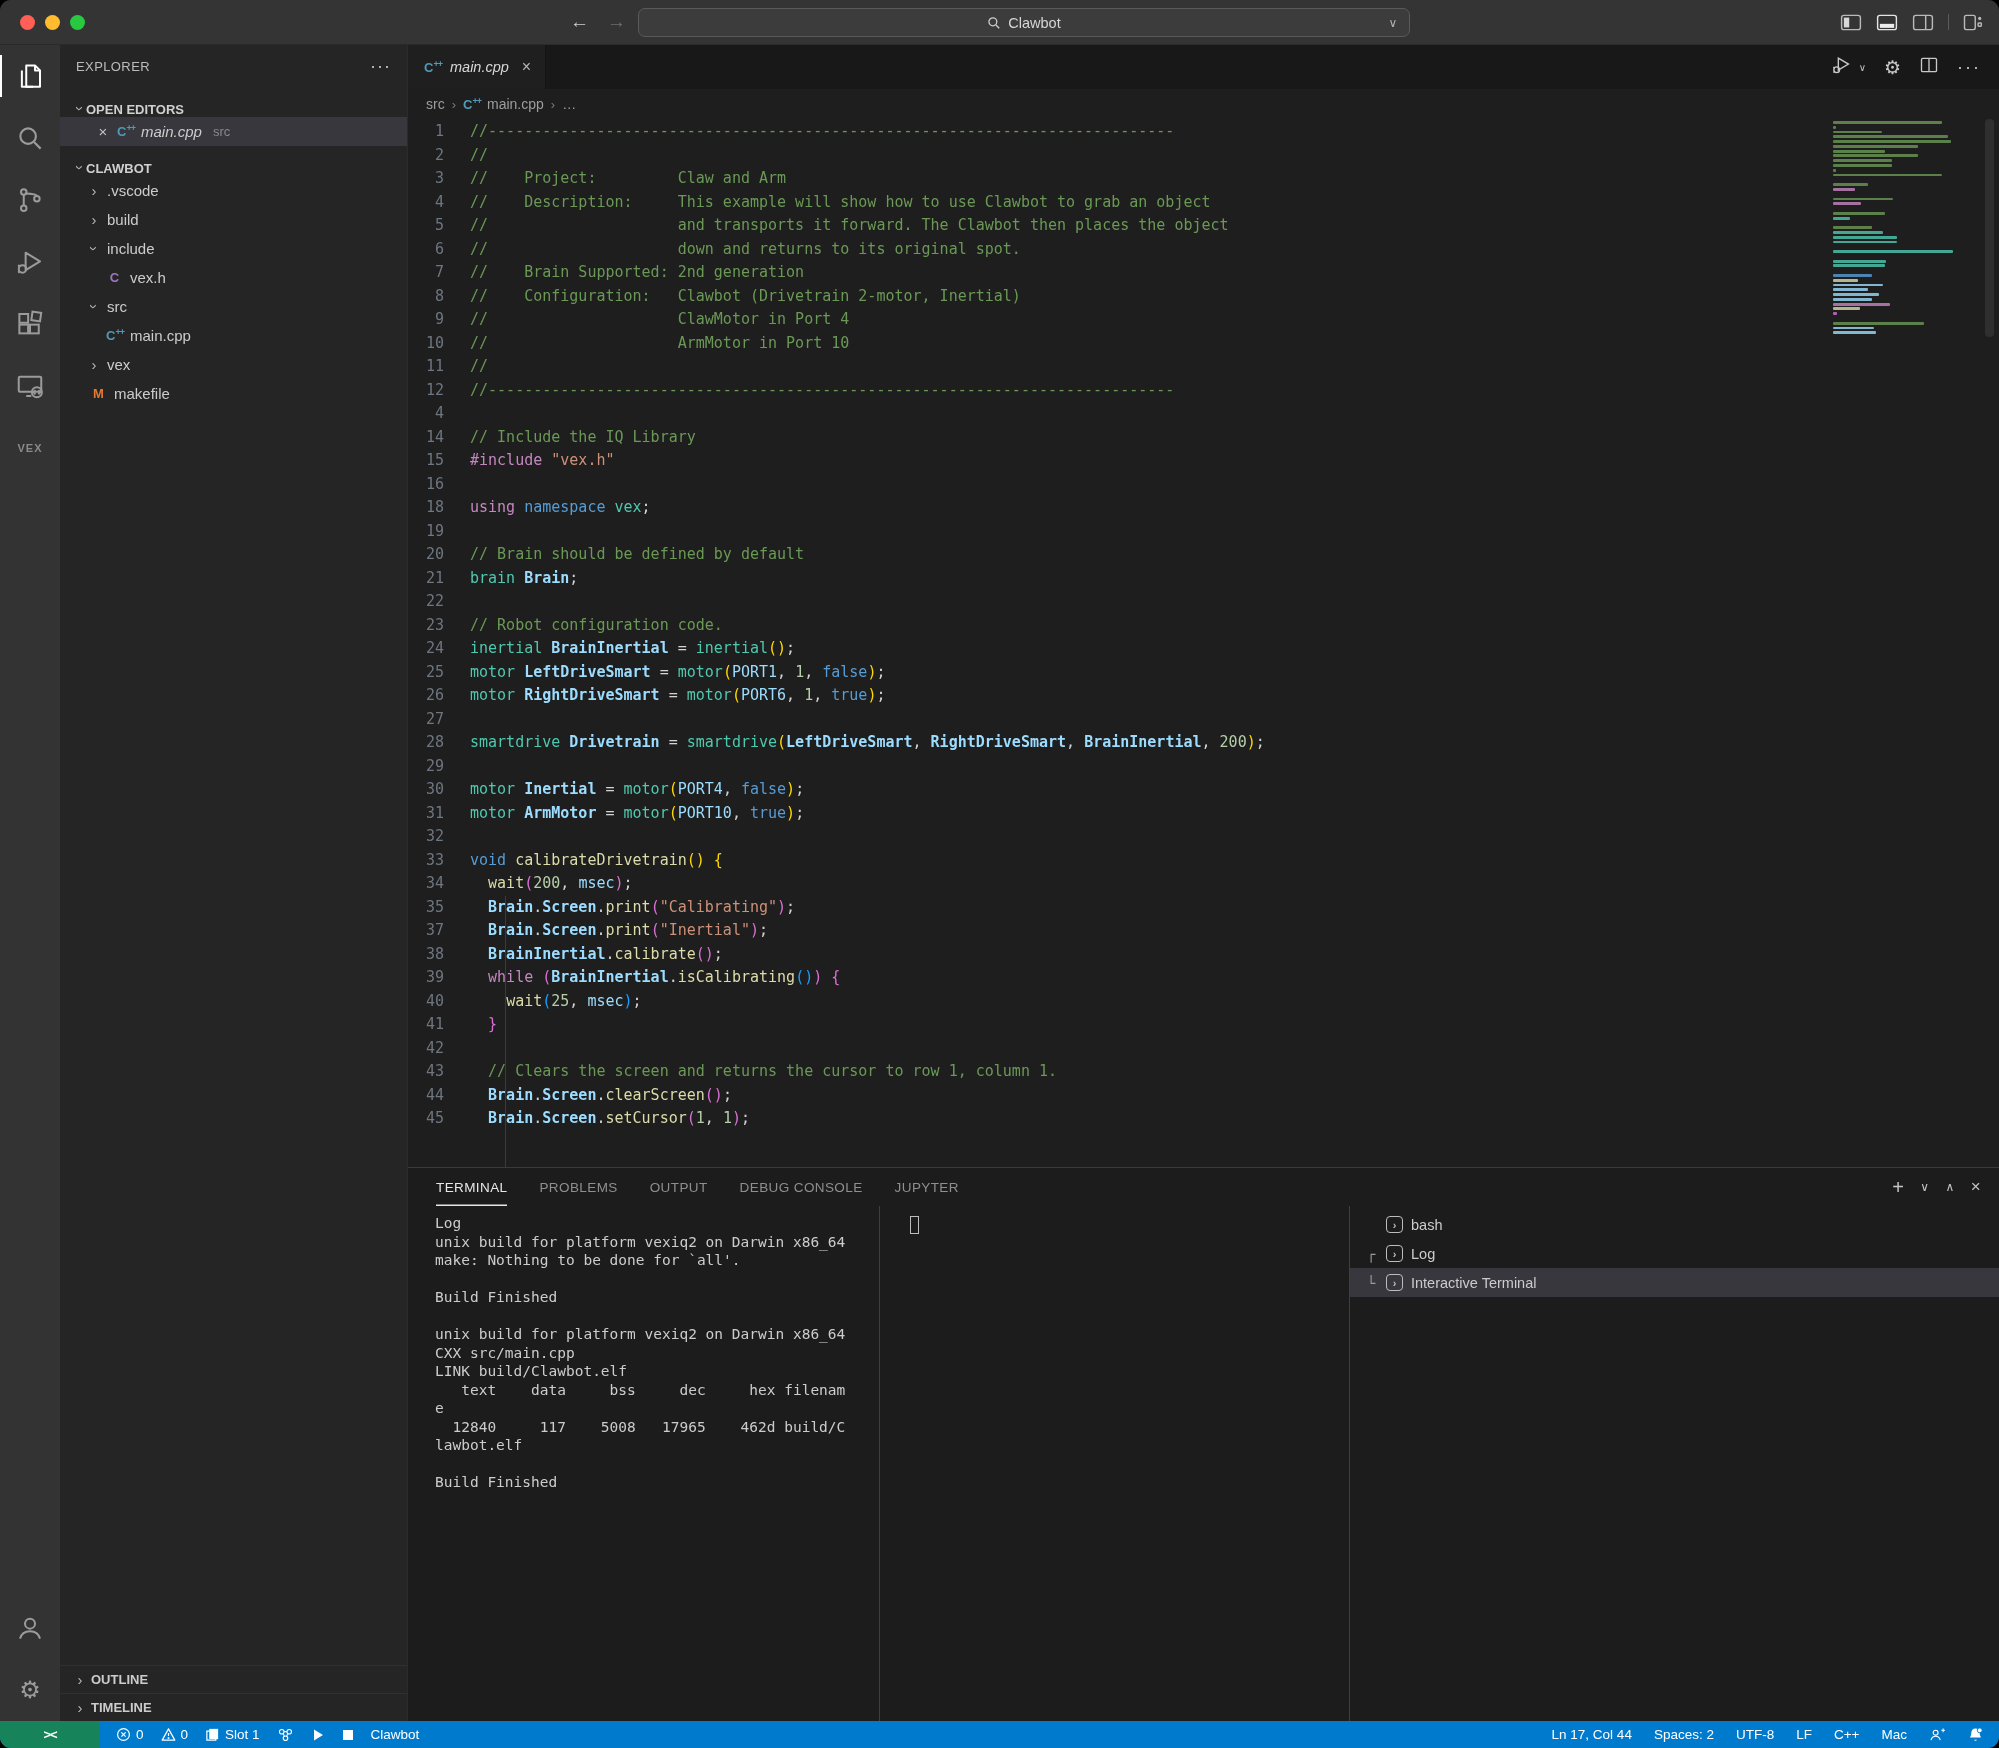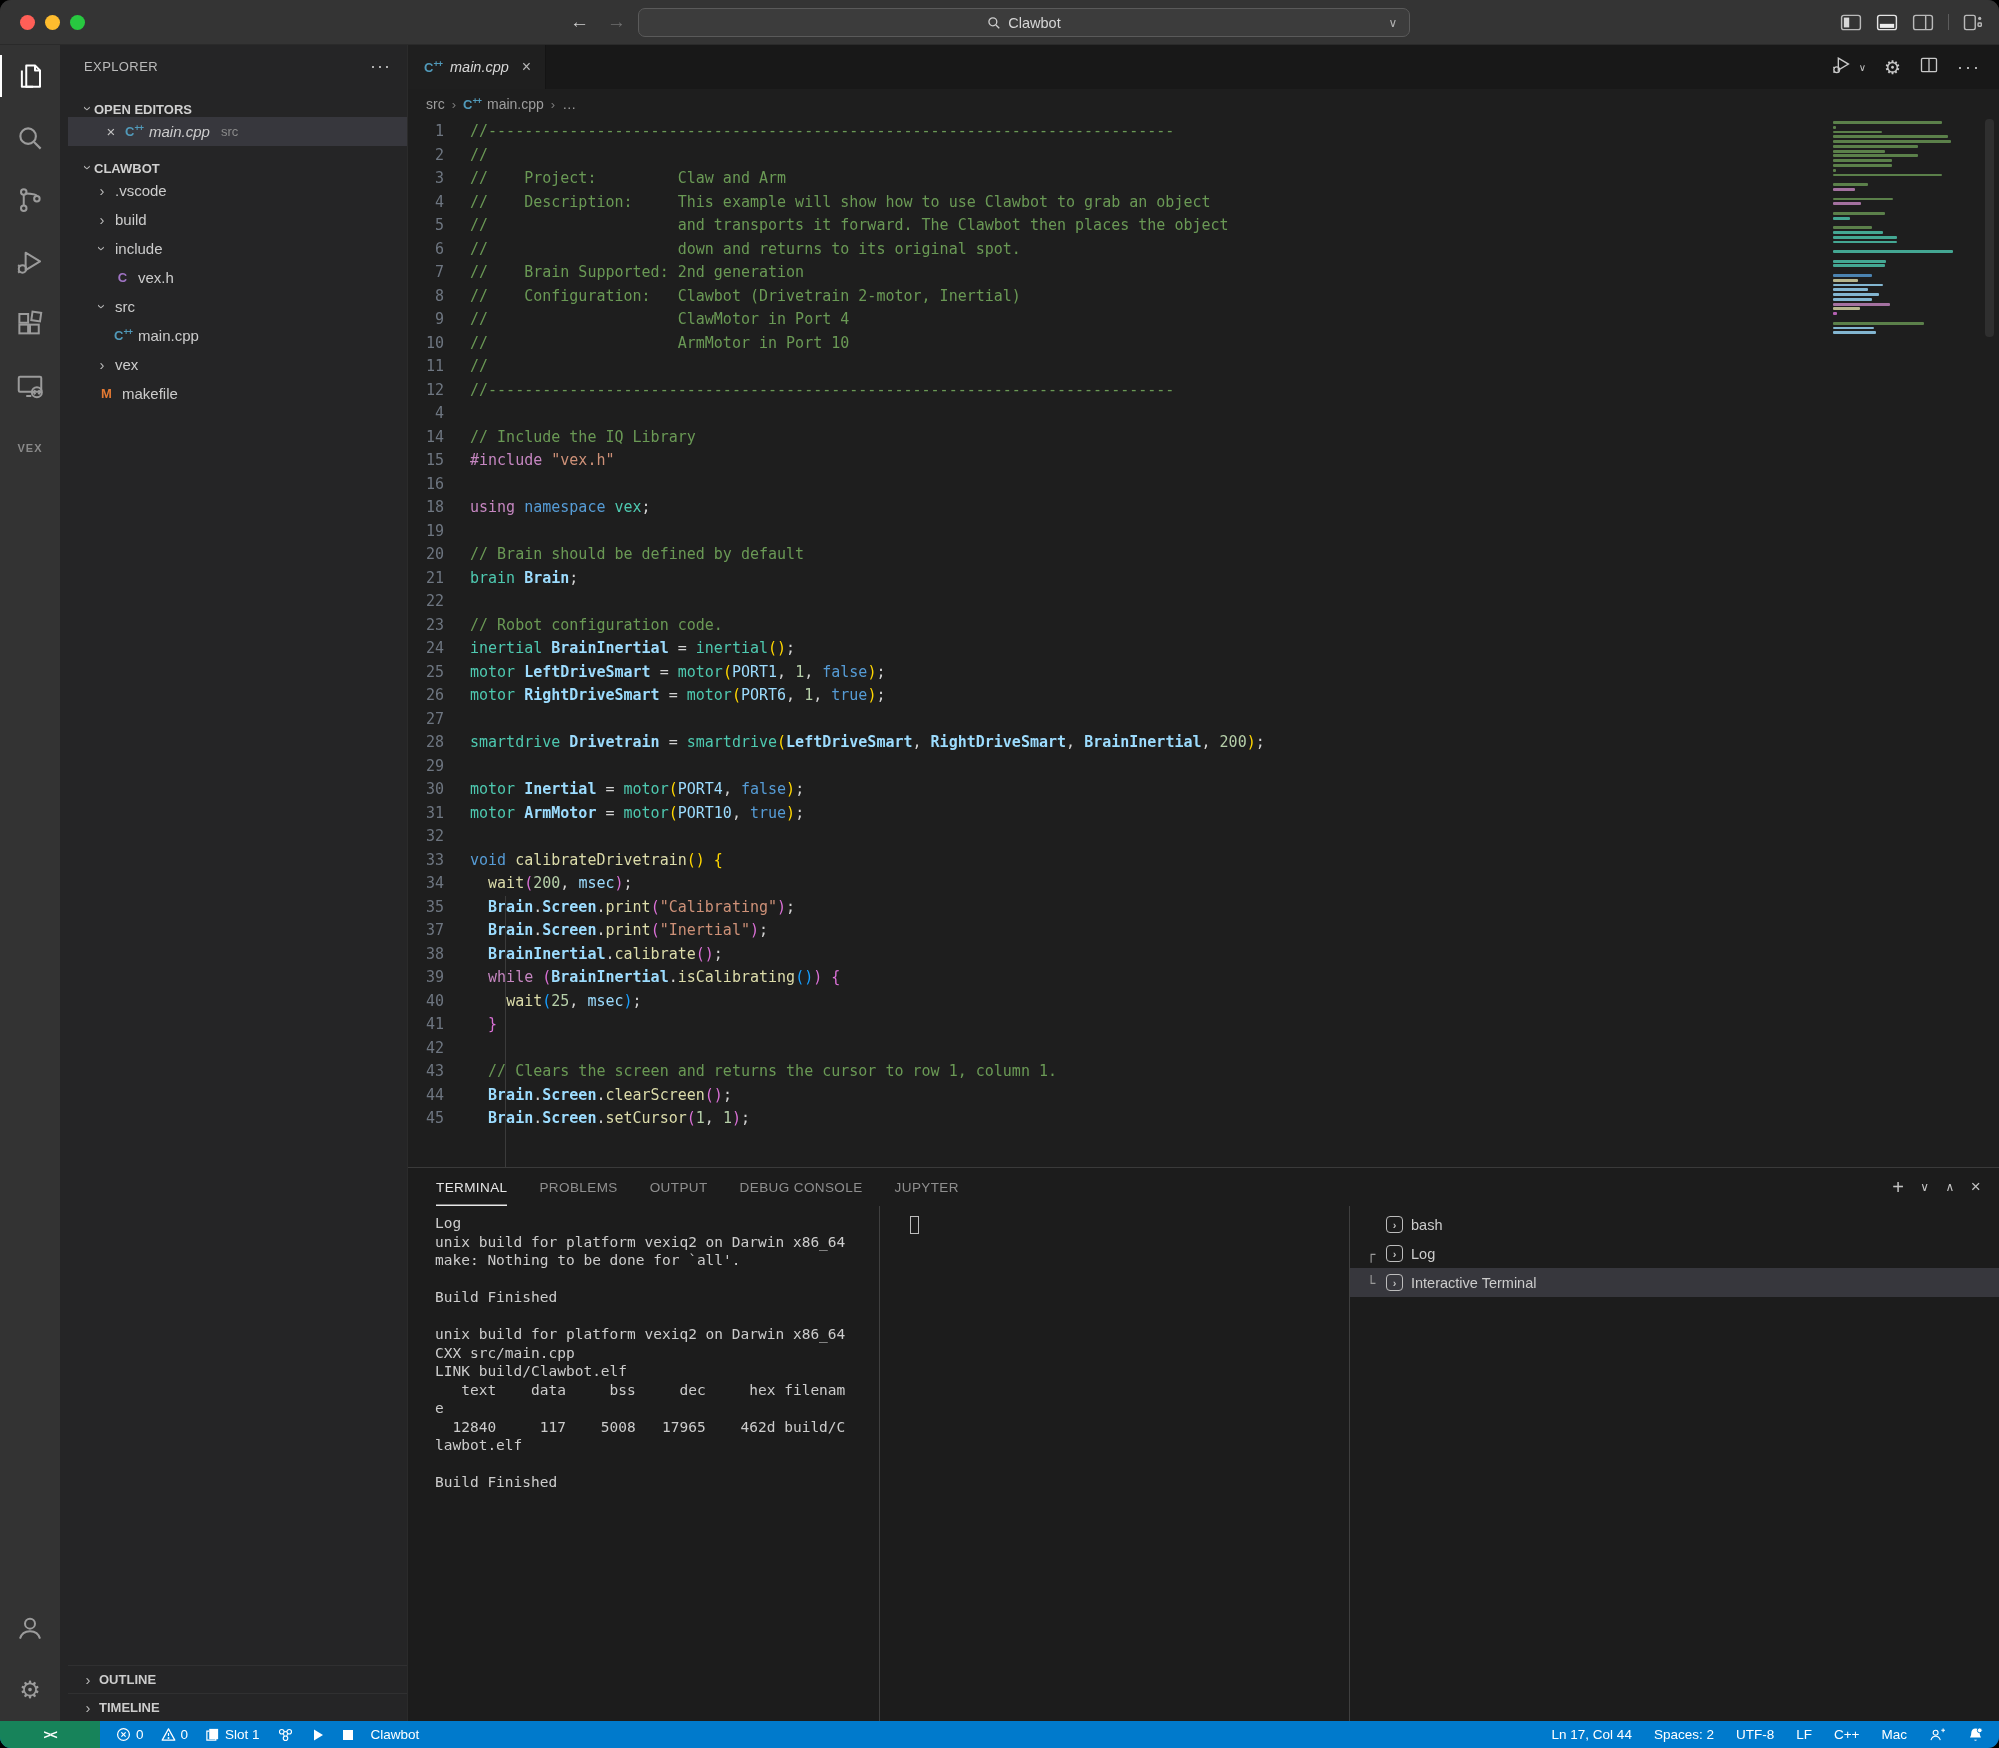--- a/index.html
+++ b/index.html
@@ -34,21 +34,21 @@
              position:relative; color:#9b9b9b; }
   .ab-item.active { color:#ffffff; }
   .ab-item.active::before { content:""; position:absolute; left:0; top:10px; bottom:10px; width:2px; background:#fff; }
   .ab-item svg { display:block; }
   .ab-spacer { flex:1; }
   .vexlogo { font-size:11px; letter-spacing:1px; color:#8a8a8a; font-weight:bold; }
   .gearglyph { font-size:24px; line-height:1; }
 
   
   .sidebar { width:348px; background:#252526; color:#cccccc; display:flex; flex-direction:column;
-             border-right:1px solid #2b2b2b; font-size:15px;padding-left:8px; }
+             border-right:1px solid #2b2b2b; font-size:15px; }
   .sb-title { height:42px; display:flex; align-items:center; padding:0 16px; color:#bbbbbb;
               font-size:13px; letter-spacing:.4px; }
   .sb-title .more { margin-left:auto; color:#c5c5c5; font-size:18px; letter-spacing:1px; }
   .sec-head { height:30px; display:flex; align-items:flex-end; gap:0; padding-left:14px;
               font-weight:bold; font-size:13px; color:#d0d0d0; }
   .chev { display:inline-block; color:#b9b9b9; font-size:15px; font-weight:normal; width:12px; text-align:center; }
   .chev.exp { transform:rotate(90deg); }
   .row { height:29px; display:flex; align-items:center; gap:7px; white-space:nowrap; }
   .row.sel { background:#37373d; }
   .row .close { color:#c3c3c3; font-size:15px; width:14px; text-align:center; }

